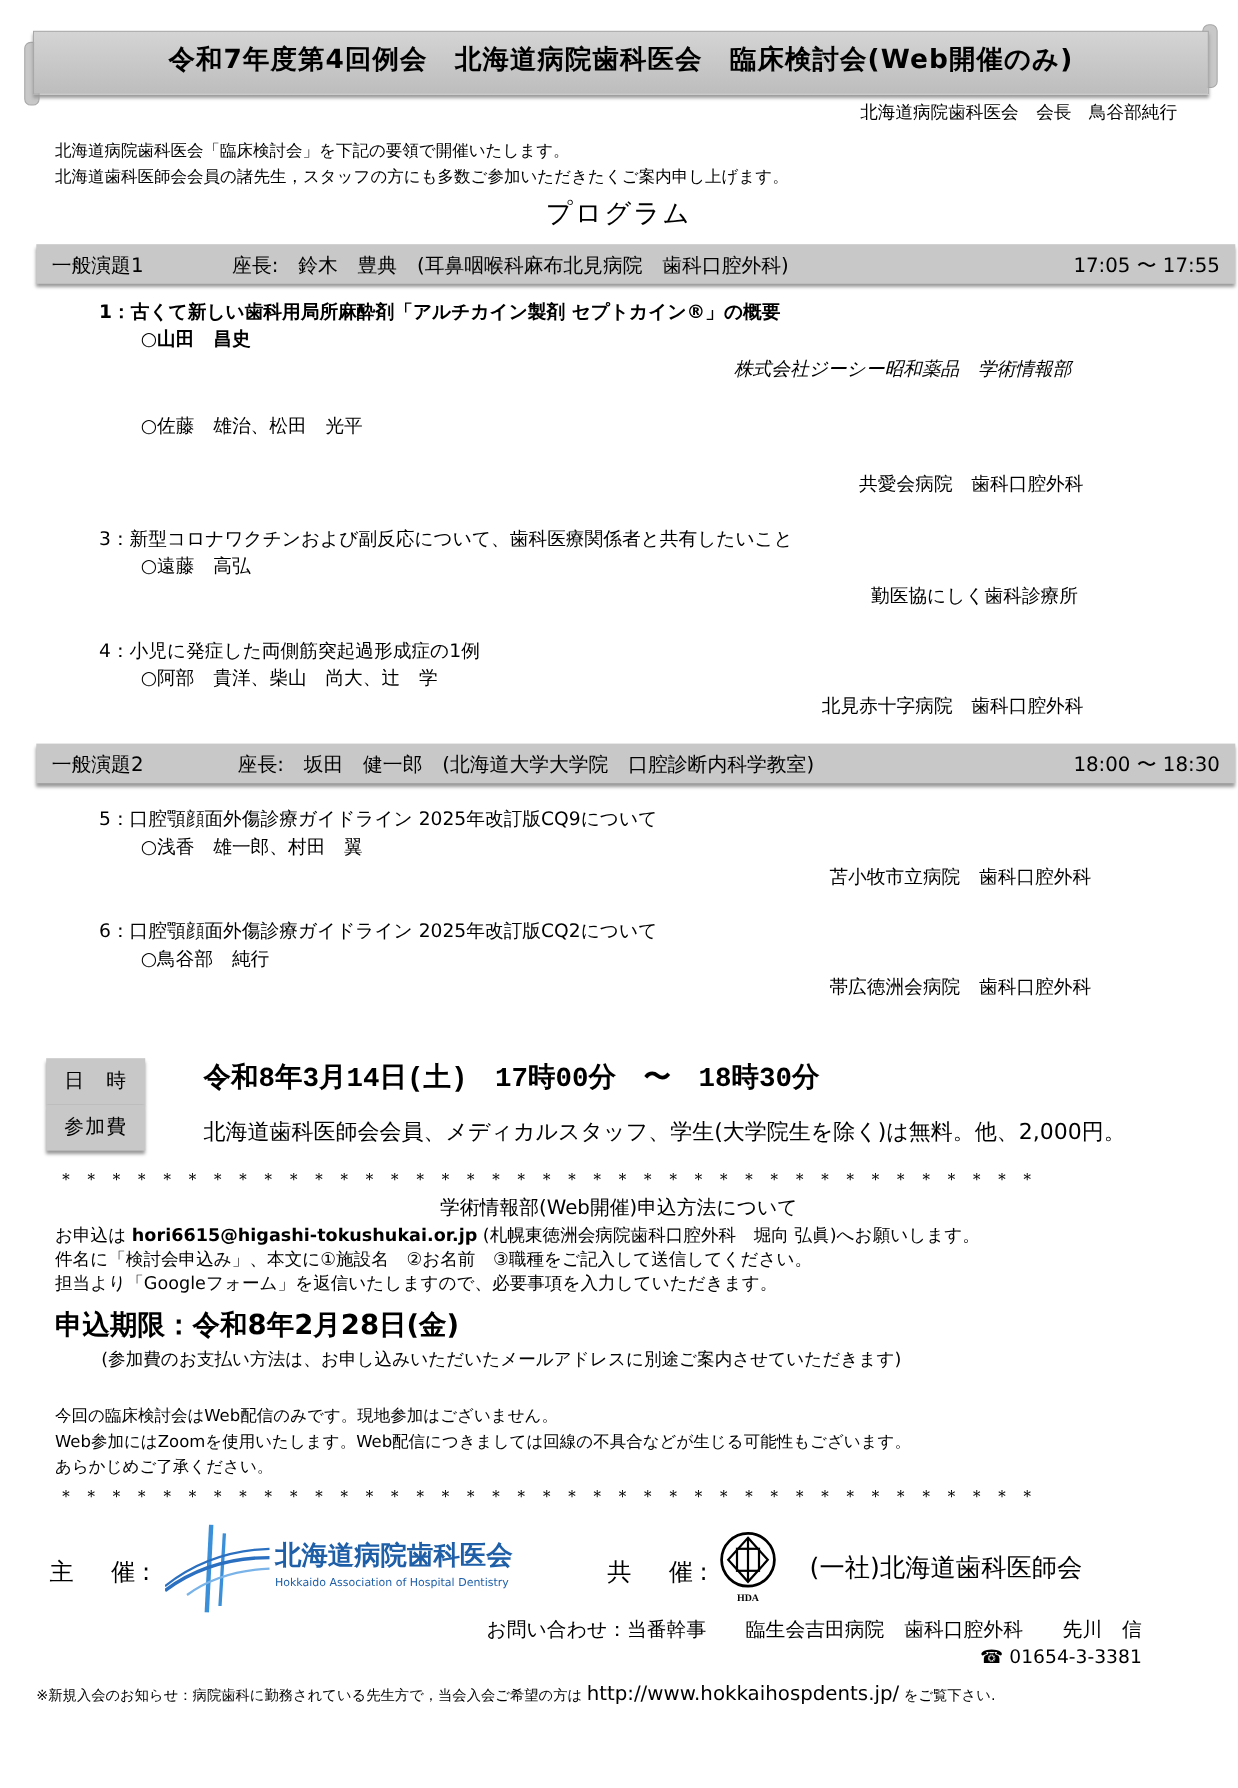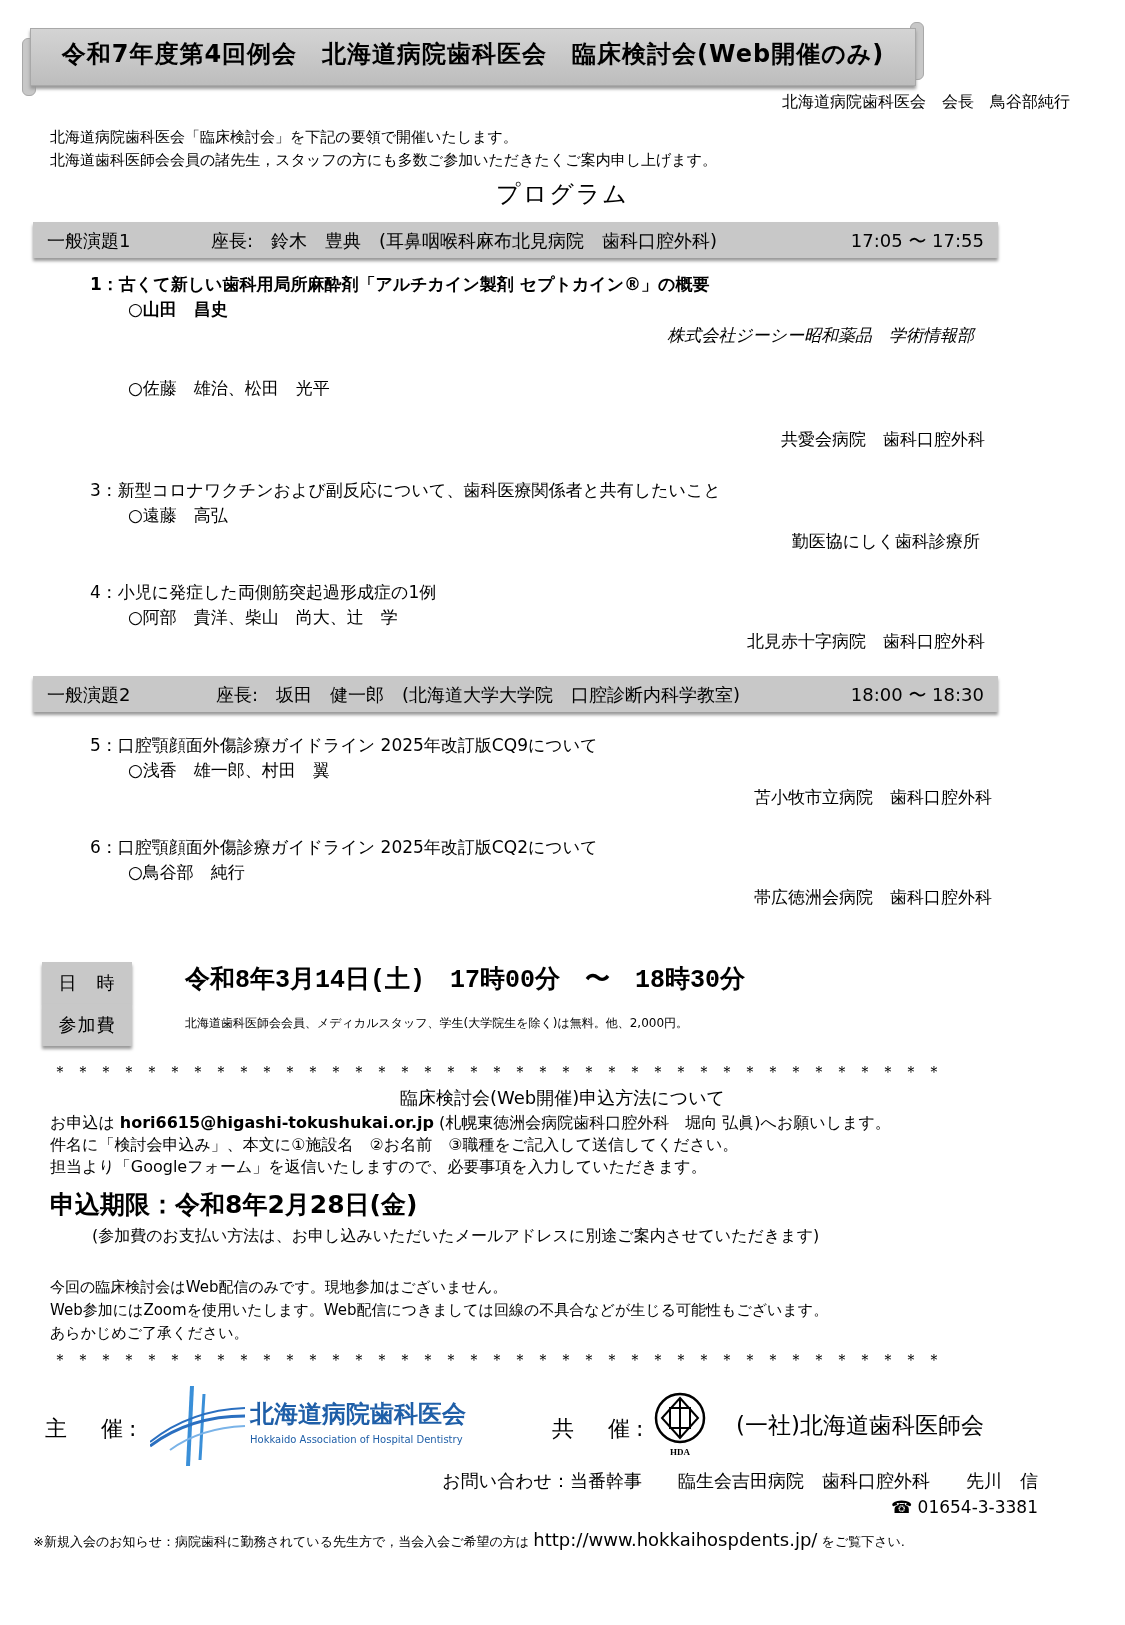--- a/index.html
+++ b/index.html
@@ -1,32 +1,32 @@
 <!DOCTYPE html>
 <html><head>
 <meta charset="utf-8">
 <style>
   html,body{margin:0;padding:0;background:#fff;}
   body{width:1125px;height:1625px;position:relative;font-family:"DejaVu Sans","Liberation Sans",sans-serif;color:#000;overflow:hidden;}
-  .banner{position:absolute;left:22px;top:18px;width:902px;height:72px;}
+  .banner{position:absolute;left:22px;top:18px;width:1085px;height:72px;}
   .banner .scroll{position:absolute;left:8px;top:10px;right:8px;height:56px;background:linear-gradient(#d4d4d4,#bdbdbd);border:1px solid #a8a8a8;box-shadow:0 3px 3px #999;}
   .banner .curl-l{position:absolute;left:0;top:20px;width:12px;height:56px;background:#c8c8c8;border:1px solid #a8a8a8;border-radius:6px;}
   .banner .curl-r{position:absolute;right:0;top:4px;width:12px;height:56px;background:#c8c8c8;border:1px solid #a8a8a8;border-radius:6px;}
   .banner .title{position:absolute;left:0;right:0;top:20px;text-align:center;font-size:24px;font-weight:bold;letter-spacing:1px;}
   .presenter{position:absolute;right:55px;top:92px;font-size:16px;}
   .intro{position:absolute;left:50px;top:126px;font-size:15px;line-height:23px;}
   .program-title{position:absolute;left:0;right:0;top:178px;text-align:center;font-size:24px;letter-spacing:2px;}
-  .session-bar{position:absolute;left:33px;width:918px;height:36px;background:#c8c8c8;box-shadow:0 3px 3px #999;font-size:18px;padding-left:47px;}
+  .session-bar{position:absolute;left:33px;width:1090px;height:36px;background:#c8c8c8;box-shadow:0 3px 3px #999;font-size:18px;}
   .session-bar span{position:absolute;top:7px;white-space:nowrap;}
   .talk{position:absolute;left:90px;font-size:17px;line-height:25px;}
   .talk .authors{padding-left:38px;}
   .affil{position:absolute;font-size:17px;white-space:nowrap;}
   .info-box{position:absolute;left:42px;width:90px;height:42px;background:#c8c8c8;box-shadow:0 3px 3px #999;font-size:18px;text-align:center;line-height:42px;letter-spacing:1px;}
   .date-text{position:absolute;left:185px;top:962px;font-size:25px;font-weight:bold;font-family:Liberation Mono, monospace;}
-  .fee-text{position:absolute;left:185px;top:1015px;font-size:12px;}
+  .fee-text{position:absolute;left:185px;top:1015px;font-size:20px;}
   .stars{position:absolute;left:52px;font-size:16px;letter-spacing:7px;white-space:nowrap;}
   .apply-title{position:absolute;left:0;right:0;top:1086px;text-align:center;font-size:18px;}
   .apply-lines{position:absolute;left:50px;top:1112px;font-size:16px;line-height:22px;}
   .apply-lines b{font-weight:bold;}
   .deadline{position:absolute;left:50px;top:1188px;font-size:25px;font-weight:bold;}
   .payment{position:absolute;left:92px;top:1226px;font-size:16px;}
   .notice{position:absolute;left:50px;top:1276px;font-size:15px;line-height:23px;}
   .host-label{position:absolute;font-size:22px;letter-spacing:6px;}
   .logo1{position:absolute;left:150px;top:1386px;width:345px;height:80px;}
   .logo1 .jp{position:absolute;left:100px;top:12px;font-size:24px;color:#1f5fa8;font-weight:bold;}
@@ -103,21 +103,21 @@
 </div>
 <div class="affil" style="right:133px;top:886px;">帯広徳洲会病院　歯科口腔外科</div>
 
 <div class="info-box" style="top:962px;">日　時</div>
 <div class="date-text">令和8年3月14日(土)　17時00分　〜　18時30分</div>
 <div class="info-box" style="top:1004px;">参加費</div>
 <div class="fee-text">北海道歯科医師会会員、メディカルスタッフ、学生(大学院生を除く)は無料。他、2,000円。</div>
 
 <div class="stars" style="top:1062px;">＊＊＊＊＊＊＊＊＊＊＊＊＊＊＊＊＊＊＊＊＊＊＊＊＊＊＊＊＊＊＊＊＊＊＊＊＊＊＊</div>
 
-<div class="apply-title">臨床検討会(Web開催)申込方法について</div>
+<div class="apply-title">学術情報部(Web開催)申込方法について</div>
 <div class="apply-lines">
   <div>
     <span>お申込は </span><b>hori6615@higashi-tokushukai.or.jp</b><span> (札幌東徳洲会病院歯科口腔外科　堀向 弘眞)へお願いします。</span>
   </div>
   <div>件名に「検討会申込み」、本文に①施設名　②お名前　③職種をご記入して送信してください。</div>
   <div>担当より「Googleフォーム」を返信いたしますので、必要事項を入力していただきます。</div>
 </div>
 <div class="deadline">申込期限：令和8年2月28日(金)</div>
 <div class="payment">(参加費のお支払い方法は、お申し込みいただいたメールアドレスに別途ご案内させていただきます)</div>
 

